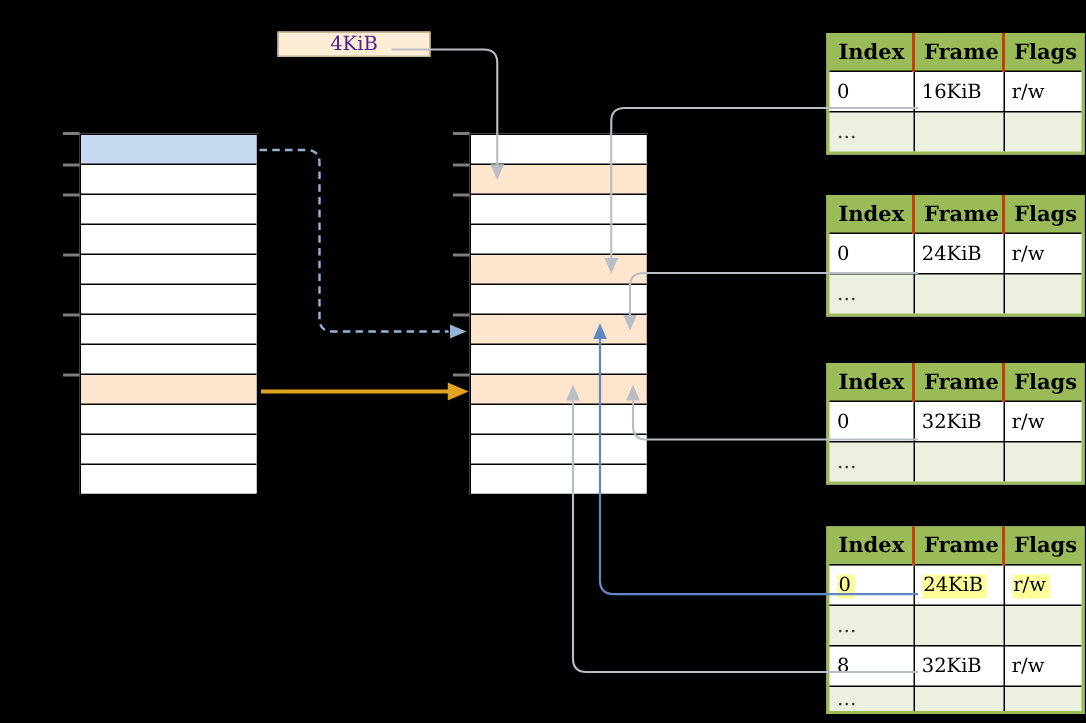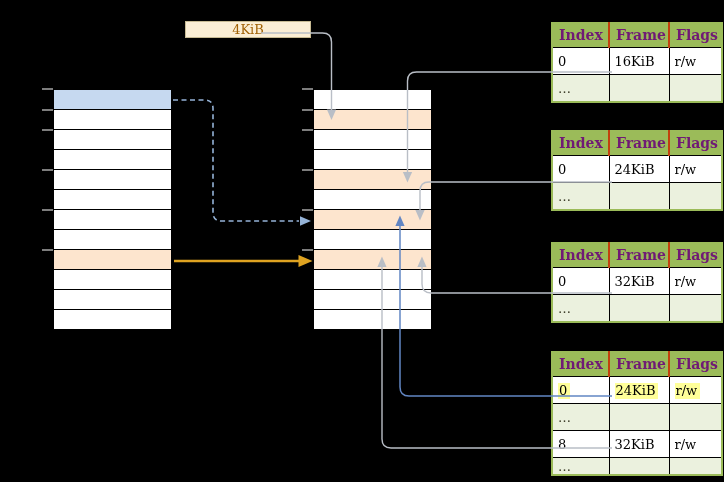--- a/index.html
+++ b/index.html
@@ -1,42 +1,42 @@
 <!DOCTYPE html>
 <html><head>
 <meta charset="utf-8">
 <style>
   html,body{margin:0;padding:0;background:#000;}
   #stage{position:relative;width:724px;height:482px;background:#000;overflow:hidden;
          font-family:"DejaVu Serif",serif;}
 
   
-  .label-box{position:absolute;left:185px;top:21px;width:126px;height:17px;
+  .label-box{position:absolute;left:185px;top:21px;width:102px;height:17px;
              background:#fbeed5;border:1px solid #c7ba93;box-sizing:border-box;
              display:flex;align-items:center;justify-content:center;
-             font-size:13px;color:#a16207;}
+             font-size:13px;color:#4c1d95;}
 
   
   .memcol{position:absolute;top:89px;width:119px;height:241px;background:#fff;
           border:1px solid #000;box-sizing:border-box;display:flex;flex-direction:column;}
   #left-col{left:53px;}
   #mid-col{left:313px;}
   .memcol .cell{flex:1 1 auto;border-bottom:1px solid #000;background:#fff;}
   .memcol .cell:last-child{border-bottom:none;}
   .cell[data-fill="blue"]{background:#c6d9f0;}
   .cell[data-fill="peach"]{background:#fde5ce;}
   .cell[data-fill="white"]{background:#ffffff;}
 
   
   .tick{position:absolute;width:11px;height:2px;background:#7d7d7d;}
 
   
   .ptable{position:absolute;left:551px;width:170px;border-collapse:collapse;
           table-layout:fixed;background:#fff;border:2px solid #9bbb59;}
-  .ptable th{background:#9bbb59;color:#701a75;font-weight:bold;font-size:14px;
+  .ptable th{background:#9bbb59;color:#000000;font-weight:bold;font-size:14px;
              text-align:left;padding:3px 0 4px 6px;border-bottom:1px solid #000;
              font-family:"DejaVu Serif",serif;}
   .ptable th+th{border-left:2px solid #c2410c;}
   .ptable td{font-size:13px;color:#000;padding:0 0 0 5px;height:26px;
              border:1px solid #000;font-family:"DejaVu Serif",serif;}
   .ptable tr.dots td{background:#ebf1de;color:#3d3d2a;}
   .ptable tr.short td{height:16px;}
   .hl{background:#ffff99;padding:0 3px 1px 1px;}
 
   

